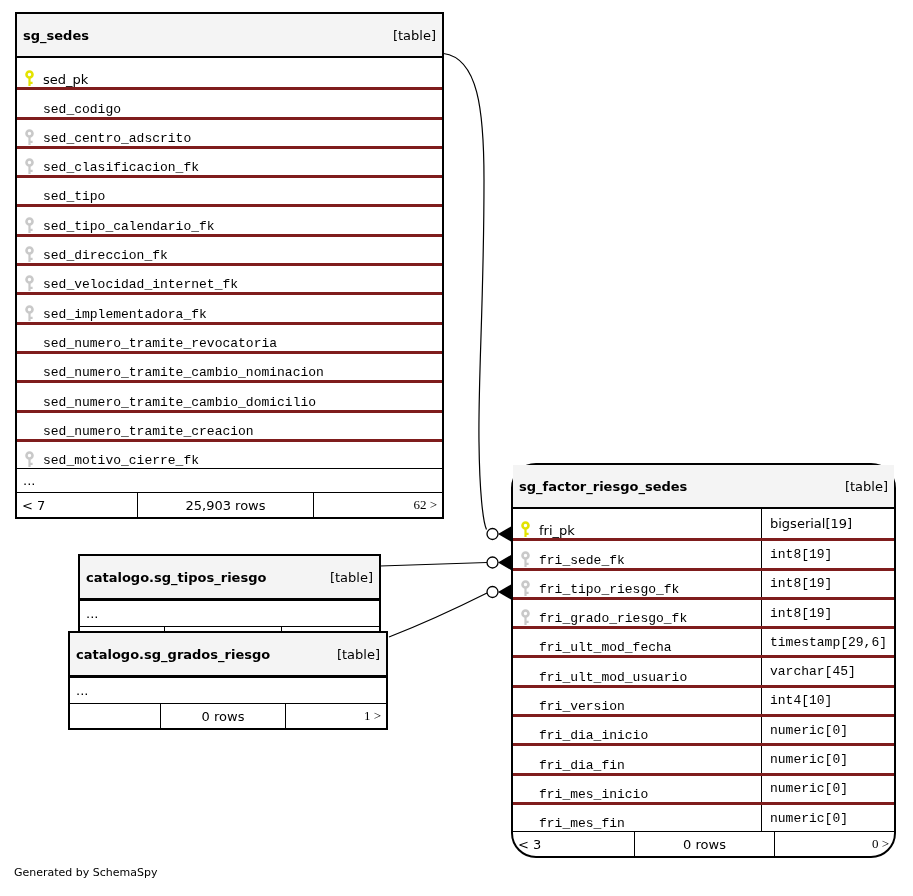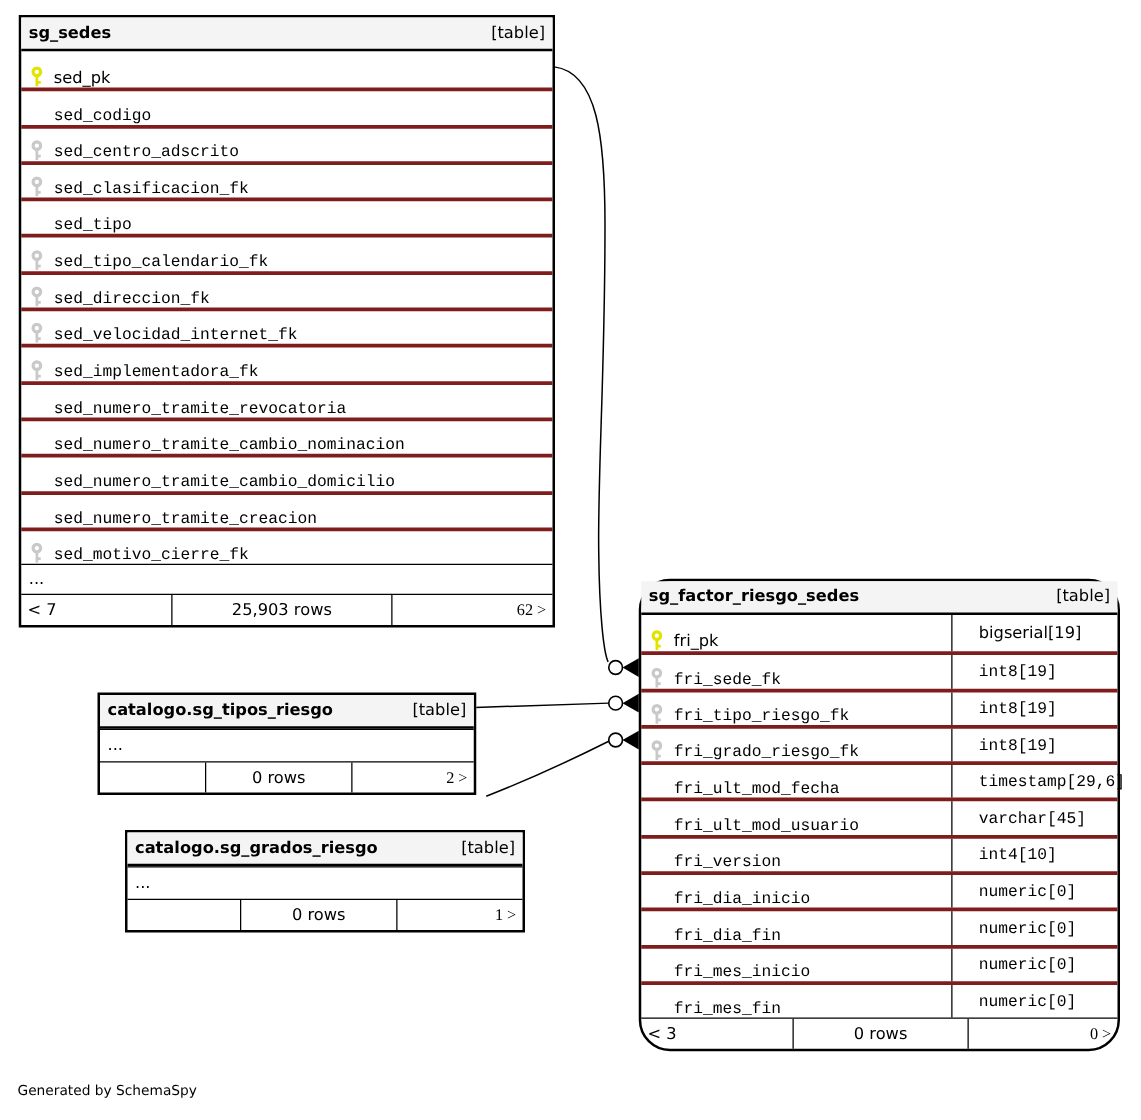--- a/index.html
+++ b/index.html
@@ -6,38 +6,38 @@
   body{
     width:913px;height:896px;position:relative;background:#ffffff;
     font-family:"DejaVu Sans","Liberation Sans",sans-serif;
     font-size:13px;color:#000;overflow:hidden;
   }
   .tbl{
     position:absolute;background:#fff;border:2px solid #000;
     box-sizing:border-box;
   }
   .tbl-header{
-    height:27px;background:#f4f4f4;border-bottom:2px solid #000;
+    height:44px;background:#f4f4f4;border-bottom:2px solid #000;
     display:flex;align-items:center;justify-content:space-between;
     padding:0 6px;box-sizing:border-box;
   }
   .tbl-title{font-weight:bold;letter-spacing:0;}
   .tbl-badge{font-weight:normal;}
   .t-row{
     height:29.3px;display:flex;align-items:flex-end;box-sizing:border-box;
   }
   .t-row + .t-row{border-top:3px solid #7f1d1d;font-family:Liberation Mono, monospace;}
   .key-cell{
     width:26px;min-width:26px;padding-left:7px;display:flex;
     align-items:center;box-sizing:border-box;
   }
   .col-name{flex:1;white-space:nowrap;overflow:hidden;}
   .col-type{
     width:133px;min-width:133px;align-self:stretch;display:flex;
-    align-items:center;border-left:1px solid #000;padding-left:21px;
+    align-items:center;border-left:1px solid #000;padding-left:8px;
     box-sizing:border-box;white-space:nowrap;
   }
   .ellipsis-row{
     border-top:1px solid #000;display:flex;align-items:center;
     padding-left:6px;box-sizing:border-box;
   }
   .t-footer{
     border-top:1px solid #000;display:flex;box-sizing:border-box;
   }
   .fc{display:flex;align-items:center;padding:0 5px;box-sizing:border-box;}
@@ -56,21 +56,21 @@
   #t-factor .t-footer{height:25px;}
   #t-factor .fc-left {width:121px;}
   #t-factor .fc-right{width:120px;}
 
   #t-tipos {left:78px; top:554px; width:303px;text-align:center;}
   #t-tipos  .ellipsis-row{height:26px;}
   #t-tipos  .t-footer{height:25px;}
   #t-tipos  .fc-left {width:84px;}
   #t-tipos  .fc-right{width:98px;}
 
-  #t-grados{left:68px; top:664px; width:320px;margin-left:32px;}
+  #t-grados{left:68px; top:631px; width:320px;}
   #t-grados .ellipsis-row{height:26px;}
   #t-grados .t-footer{height:25px;}
   #t-grados .fc-left {width:90px;}
   #t-grados .fc-right{width:101px;}
 
   #relations-layer{
     position:absolute;left:0;top:0;width:913px;height:896px;
     pointer-events:none;
   }
   #caption{position:absolute;left:14px;top:866px;font-size:11px;}

